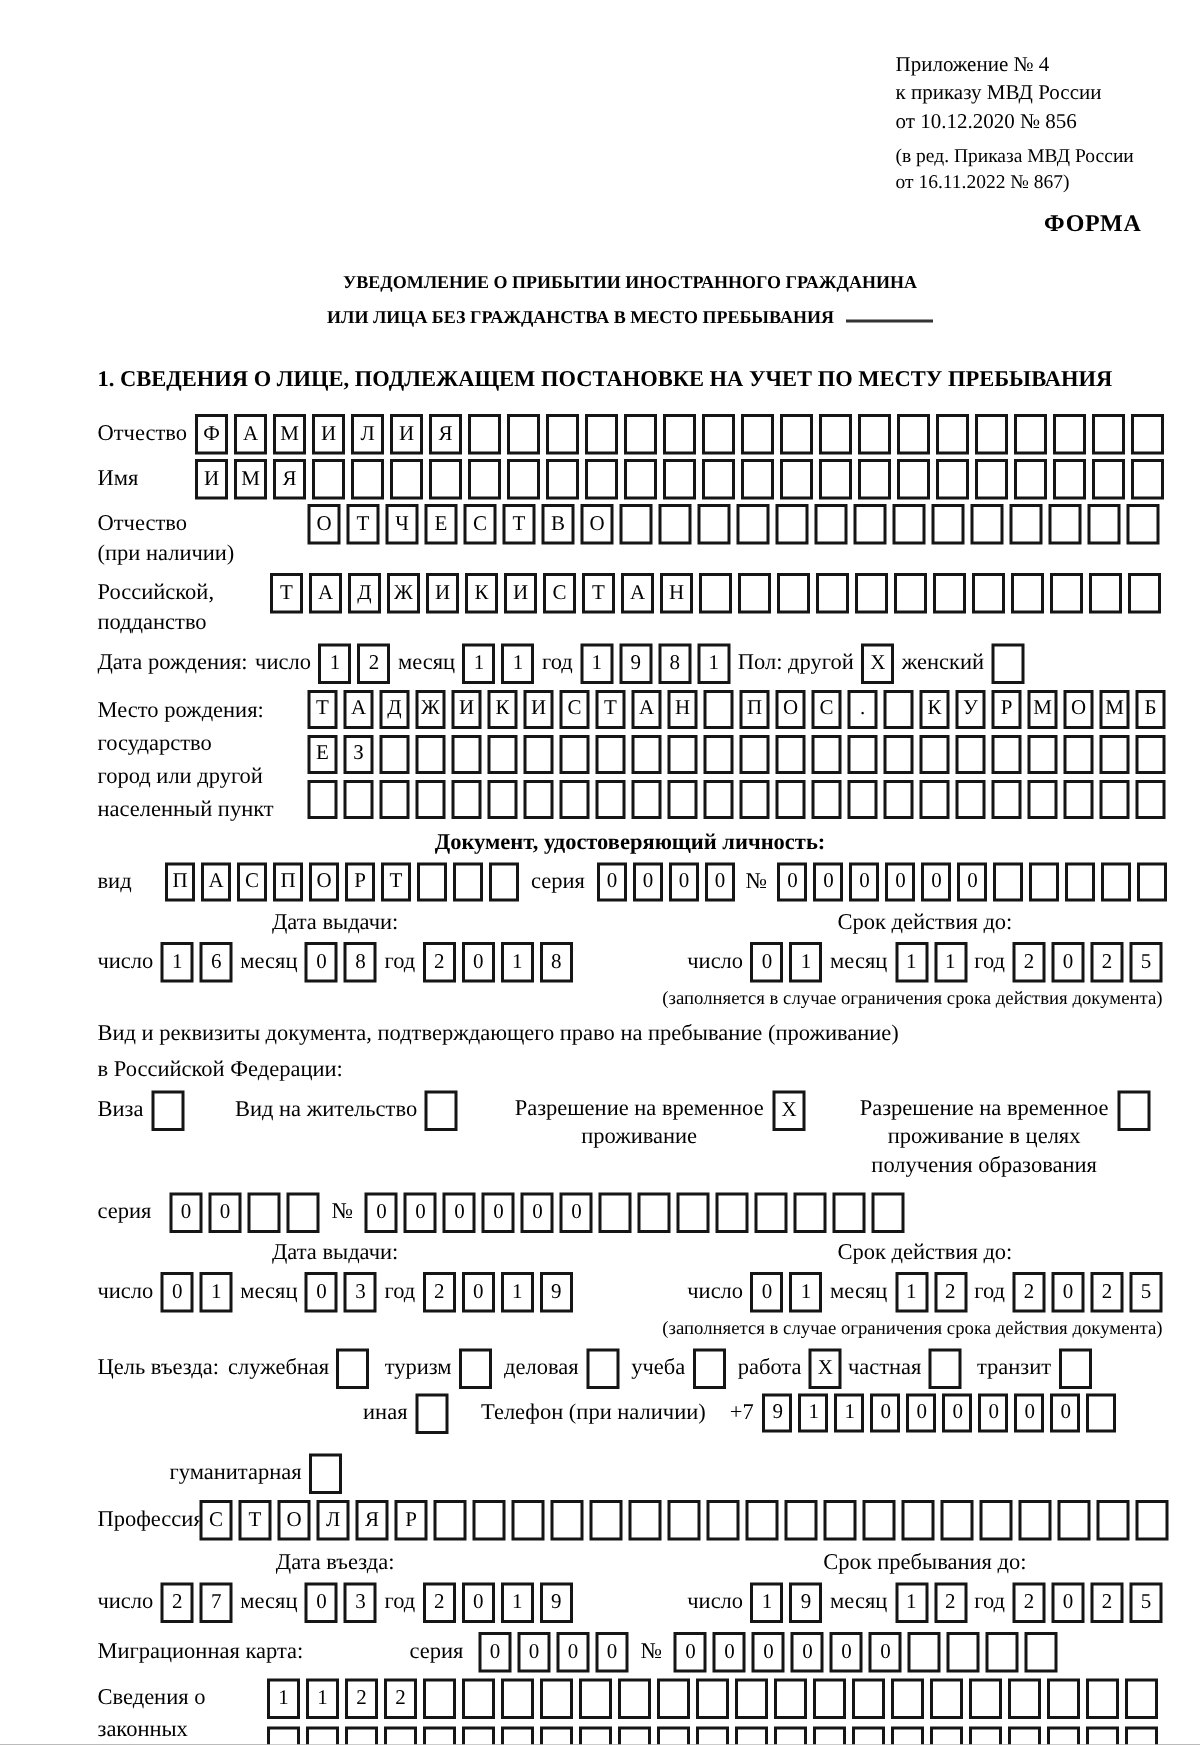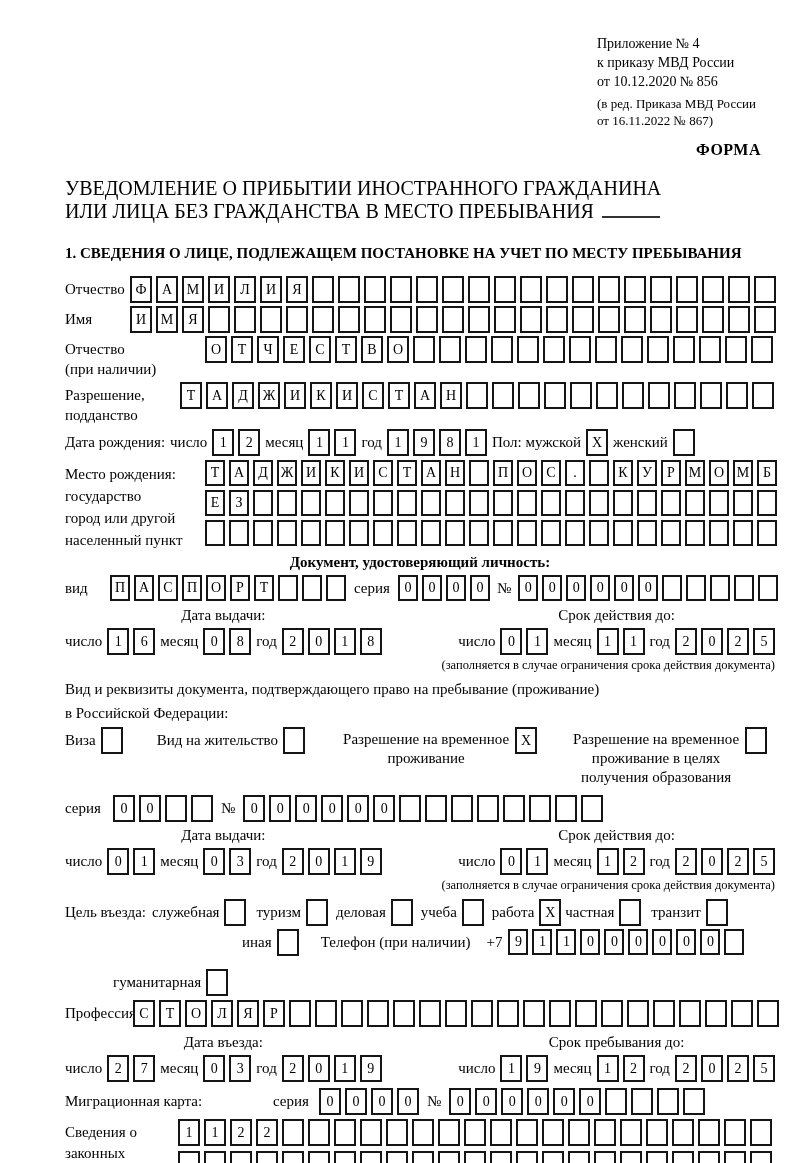--- a/index.html
+++ b/index.html
@@ -7,21 +7,21 @@
     position:relative; width:800px; height:1163px; margin:0 auto;
     background:#ffffff; color:#000;
     font-family:"Liberation Serif","DejaVu Serif",serif;
     font-size:15px; overflow:hidden; box-sizing:border-box;
     padding:34px 25px 10px 65px;
   }
   .hdr { margin-left:auto; width:178px; line-height:19px; font-size:14px; }
   .hdr .amend { font-size:13px; line-height:17px; }
   .hdr .gap { height:4px; }
   .forma { text-align:right; font-weight:bold; font-size:16px; padding-right:14px; margin-top:12px; letter-spacing:.5px; }
-  .title { font-weight:normal; font-size:20px; line-height:23px; margin-top:18px; }
+  .title { text-align:center; font-weight:bold; font-size:12px; line-height:23px; margin-top:18px; }
   .blank { display:inline-block; width:58px; border-bottom:2px solid #333; margin-left:8px; }
   .sec { font-weight:bold; font-size:15px; margin-top:22px; margin-bottom:14px; }
 
   .frow { display:flex; align-items:flex-start; margin-bottom:3px; }
   .lab { flex:none; line-height:27px; }
   .lab2 { flex:none; line-height:20px; padding-top:3px; }
   .w65 { width:65px; } .w115{ width:115px; } .w140{ width:140px; } .w113{ width:113px; } .w68{ width:68px; }
 
   .cells { display:flex; gap:4px; flex:none; }
   .cell {
@@ -157,21 +157,21 @@
         <span class="cell"></span>
         <span class="cell"></span>
         <span class="cell"></span>
         <span class="cell"></span>
         <span class="cell"></span>
       </div>
   </div>
 
   <div class="frow">
     <div class="lab2 w115">
-      <div>Разрешение,</div>
+      <div>Российской,</div>
       <div>подданство</div>
     </div>
     <div class="cells">
         <span class="cell">Т</span>
         <span class="cell">А</span>
         <span class="cell">Д</span>
         <span class="cell">Ж</span>
         <span class="cell">И</span>
         <span class="cell">К</span>
         <span class="cell">И</span>
@@ -206,21 +206,21 @@
         <span class="cell">1</span>
         <span class="cell">1</span>
       </div>
     <span class="t">год</span>
     <div class="cells">
         <span class="cell">1</span>
         <span class="cell">9</span>
         <span class="cell">8</span>
         <span class="cell">1</span>
       </div>
-    <span class="t">Пол: мужской</span>
+    <span class="t">Пол: другой</span>
     <span class="cell">X</span>
     <span class="t">женский</span>
     <span class="cell"></span>
   </div>
 
   <div class="frow mt4">
     <div class="lab2 w140" style="line-height:22px;">
       <div>Место рождения:</div>
       <div>государство</div>
       <div>город или другой</div>

